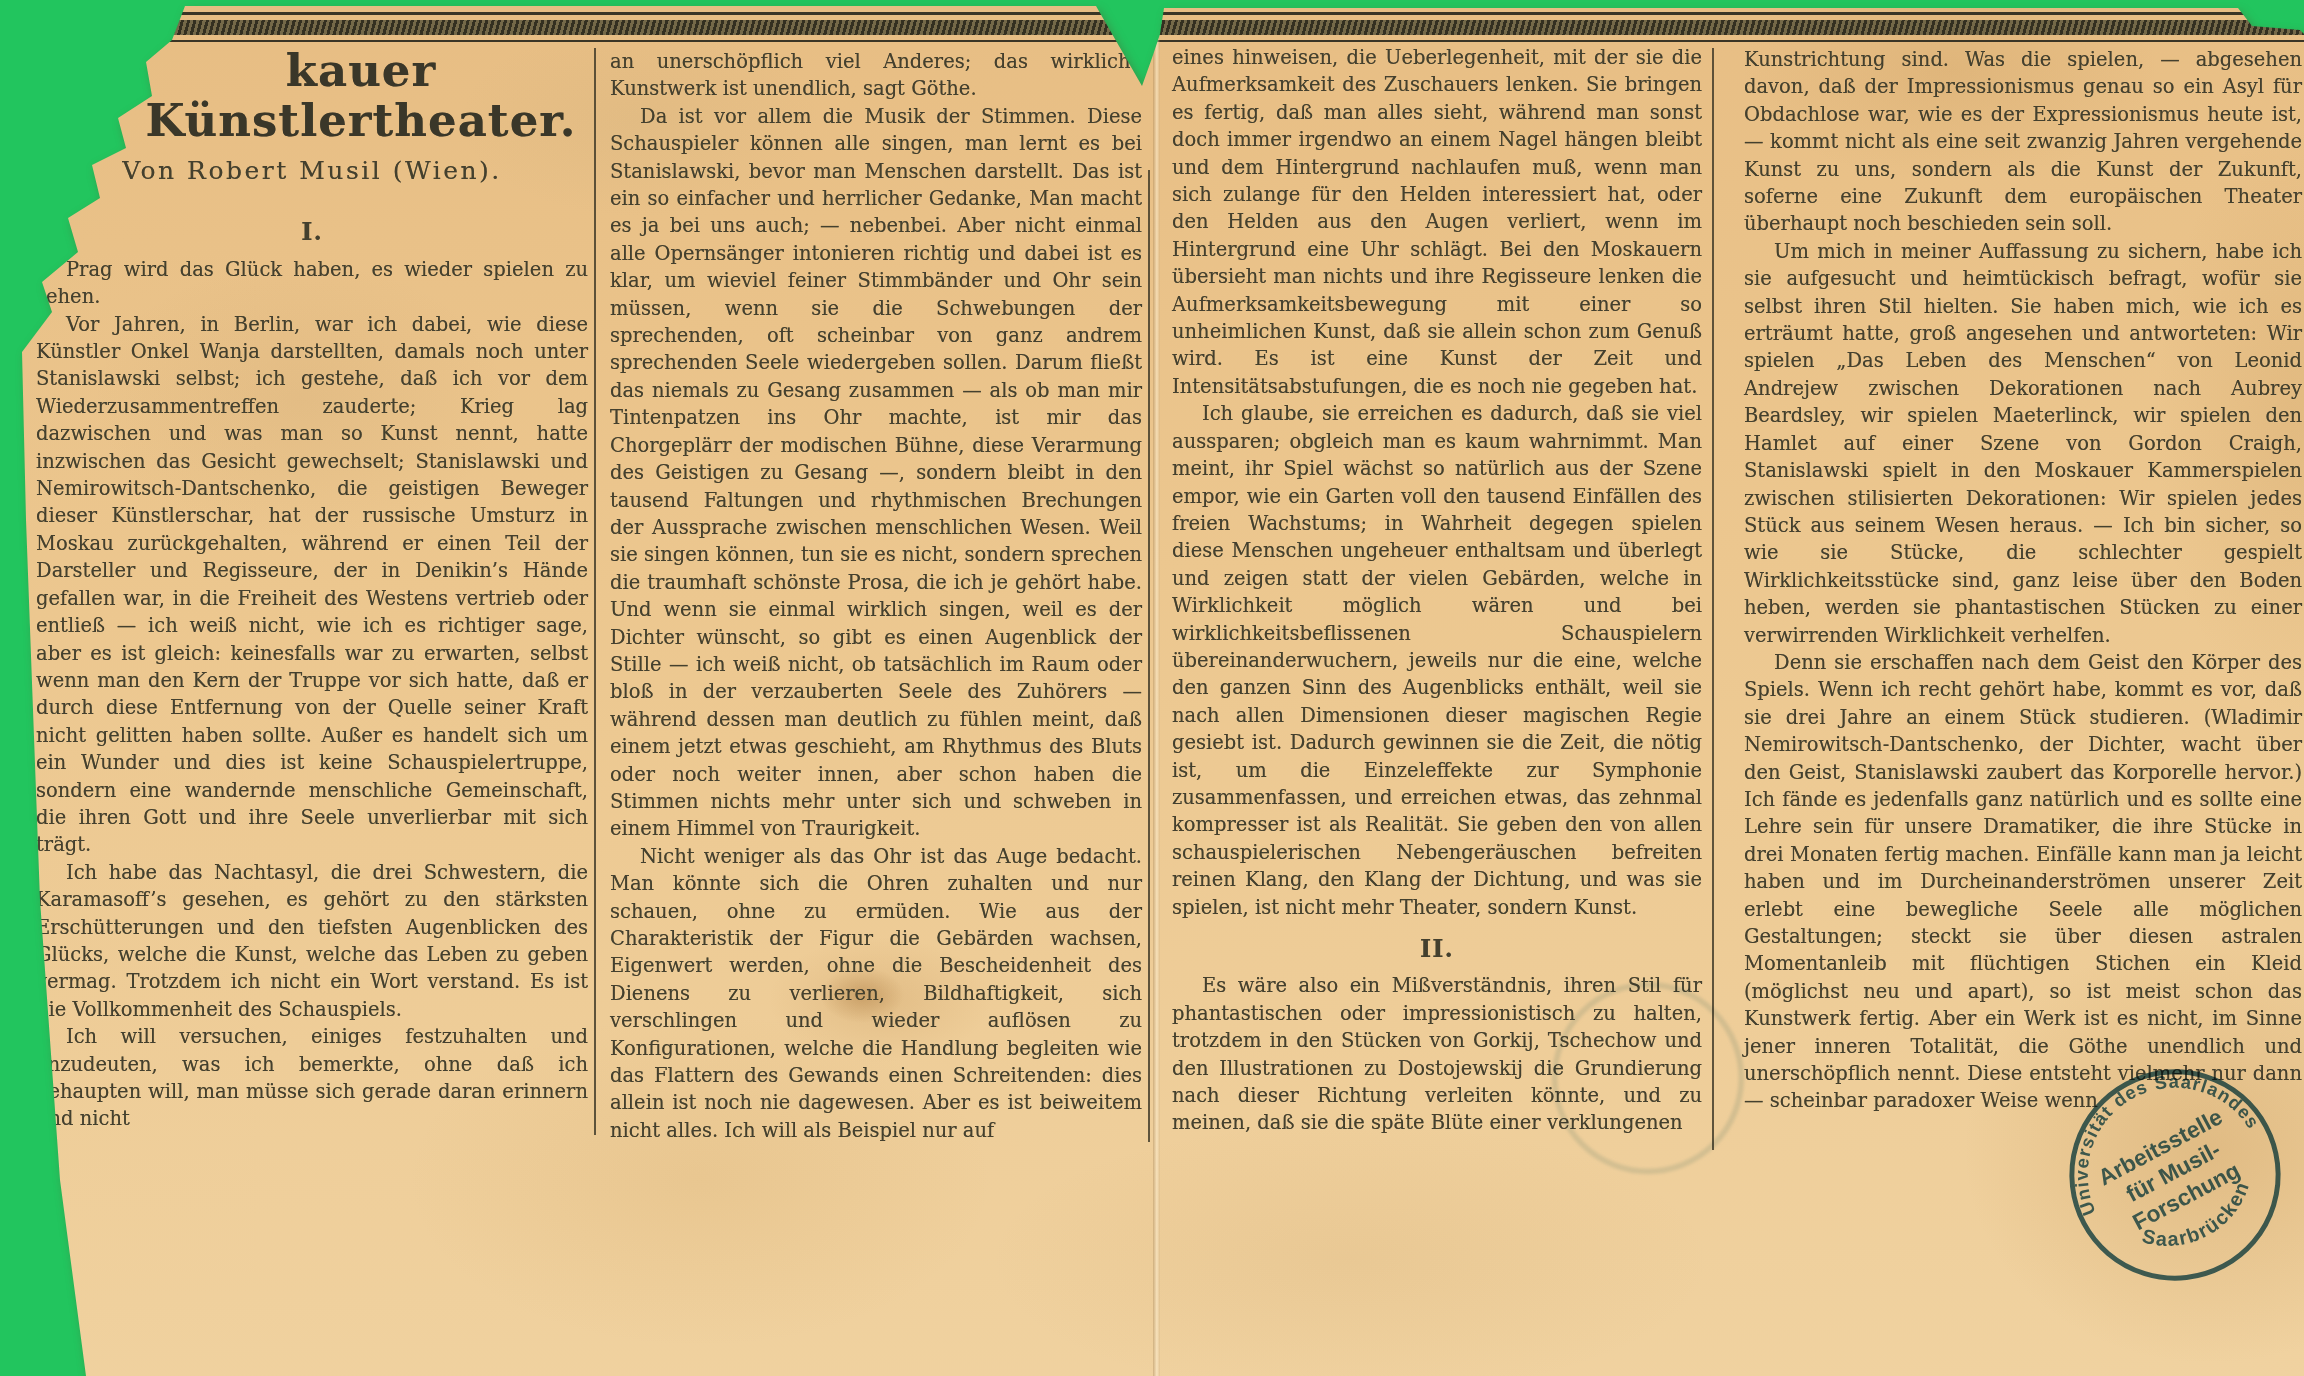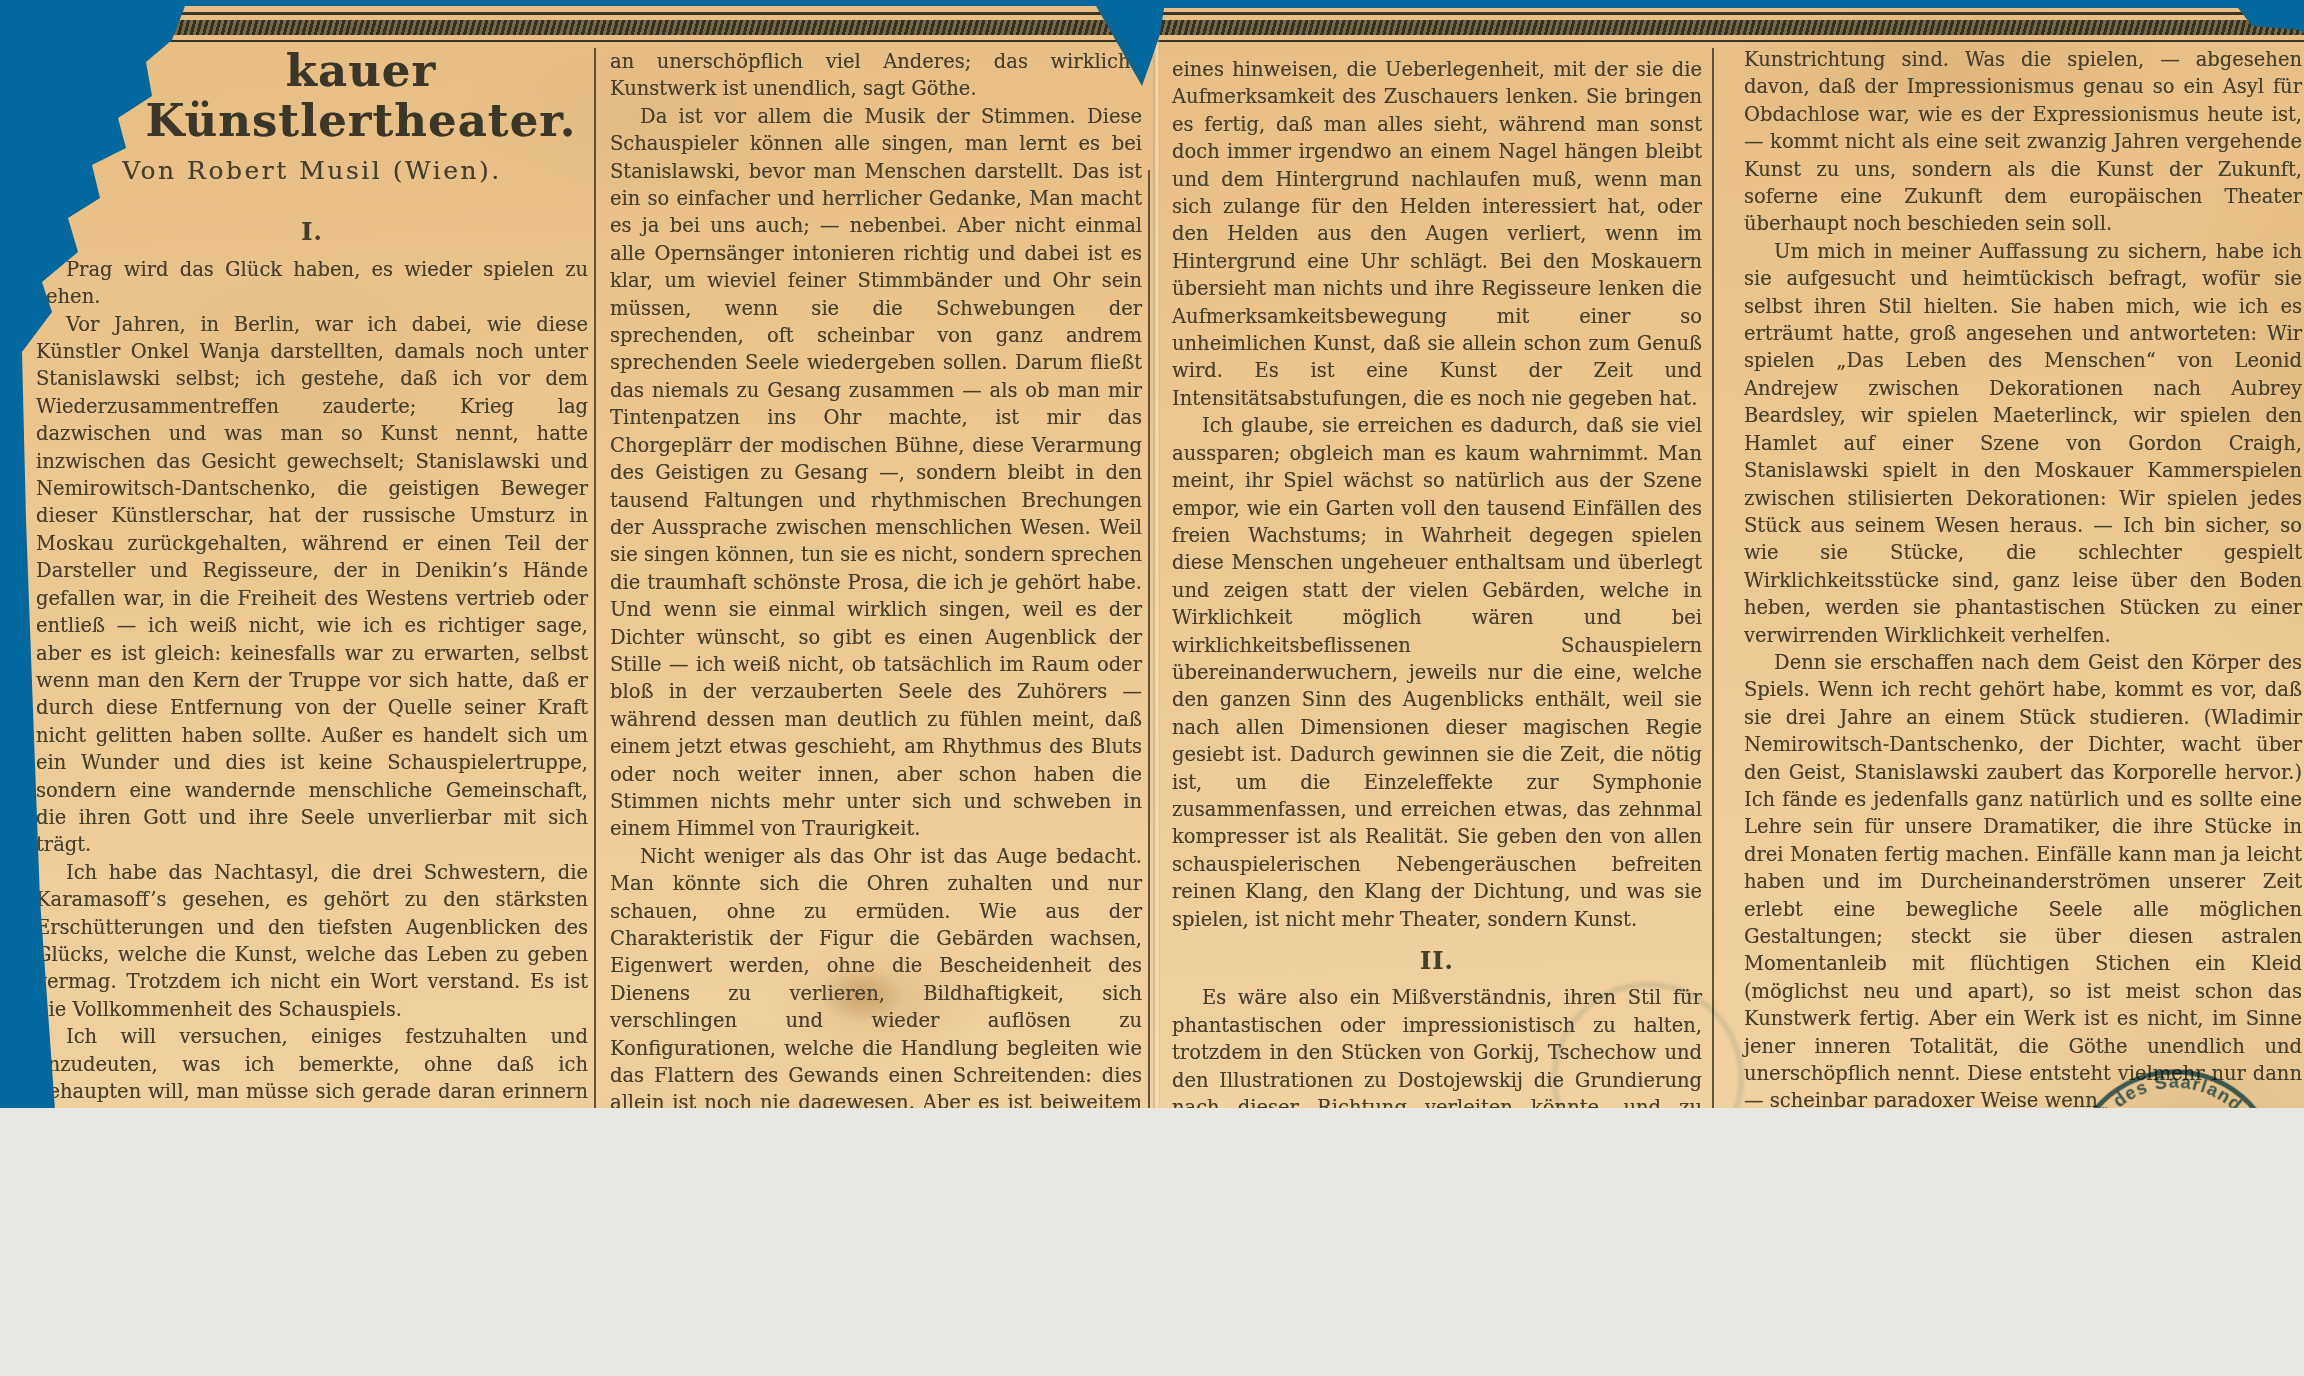--- a/index.html
+++ b/index.html
@@ -1,16 +1,16 @@
 <!DOCTYPE html>
 <html><head>
 <meta charset="utf-8">
 <style>
   html,body{margin:0;padding:0;background:#e9e7e2;}
-  #canvas{position:relative;width:2304px;height:1108px;background:#0369a1;overflow:hidden;
+  #canvas{position:relative;width:2304px;height:1376px;background:#22c55e;overflow:hidden;
           font-family:"DejaVu Serif", serif;}
   .paper-wrap{position:absolute;inset:0;filter:drop-shadow(3px 4px 5px rgba(90,70,40,.38));}
   .paper{position:absolute;inset:0;
     clip-path:polygon(185px 6px,1096px 6px,1142px 86px,1152px 58px,1160px 34px,1164px 8px,
       2238px 8px,2252px 26px,2300px 30px,2304px 34px,2304px 1376px,86px 1376px,
       60px 1180px,40px 900px,26px 520px,22px 352px,52px 312px,42px 282px,78px 252px,
       68px 218px,100px 198px,92px 165px,126px 148px,118px 118px,152px 96px,146px 62px,172px 40px);
     background:
       radial-gradient(420px 240px at 700px 1180px, rgba(178,126,52,.10), transparent 70%),
       radial-gradient(160px 90px at 880px 1000px, rgba(150,95,30,.14), transparent 70%),
@@ -30,21 +30,21 @@
   .rule{position:absolute;width:2px;background:rgba(58,52,36,.80);}
   #rule-1{left:594px;top:48px;height:1087px;}
   #rule-2{left:1148px;top:170px;height:972px;}
   #rule-3{left:1712px;top:48px;height:1102px;}
   .seam{position:absolute;left:1153px;top:4px;width:7px;height:1372px;
     background:linear-gradient(90deg, rgba(120,85,40,.26), rgba(255,242,214,.55) 55%, rgba(120,85,40,.10));}
   .col{position:absolute;color:#44402e;font-size:19.5px;line-height:27.4px;
        text-align:justify;text-shadow:0 0 .5px rgba(68,64,46,.55);}
   #col-1{left:36px;top:20px;width:552px;}
   #col-2{left:610px;top:48px;width:532px;}
-  #col-3{left:1172px;top:56px;width:530px;}
+  #col-3{left:1172px;top:44px;width:530px;}
   #col-4{left:1728px;top:46px;width:558px;margin-left:16px;}
   .blk{margin:0;}
   .para.ind{text-indent:30px;}
   .title{font-size:45px;font-weight:700;color:#3a3729;text-align:center;padding-left:98px;
          letter-spacing:1px;margin:26px 0 12px;line-height:1.1;text-indent:0;}
   .byline{text-align:center;font-size:25px;letter-spacing:2.5px;margin:0 0 34px;text-indent:0;}
   .section{text-align:center;font-size:24px;font-weight:700;margin:14px 0 10px;text-indent:0;letter-spacing:1px;}
   .stamp{position:absolute;left:2056px;top:1056px;width:238px;height:238px;
          transform:rotate(-28deg);opacity:.9;mix-blend-mode:multiply;}
   .stamp-ghost{position:absolute;left:1536px;top:966px;width:224px;height:224px;

